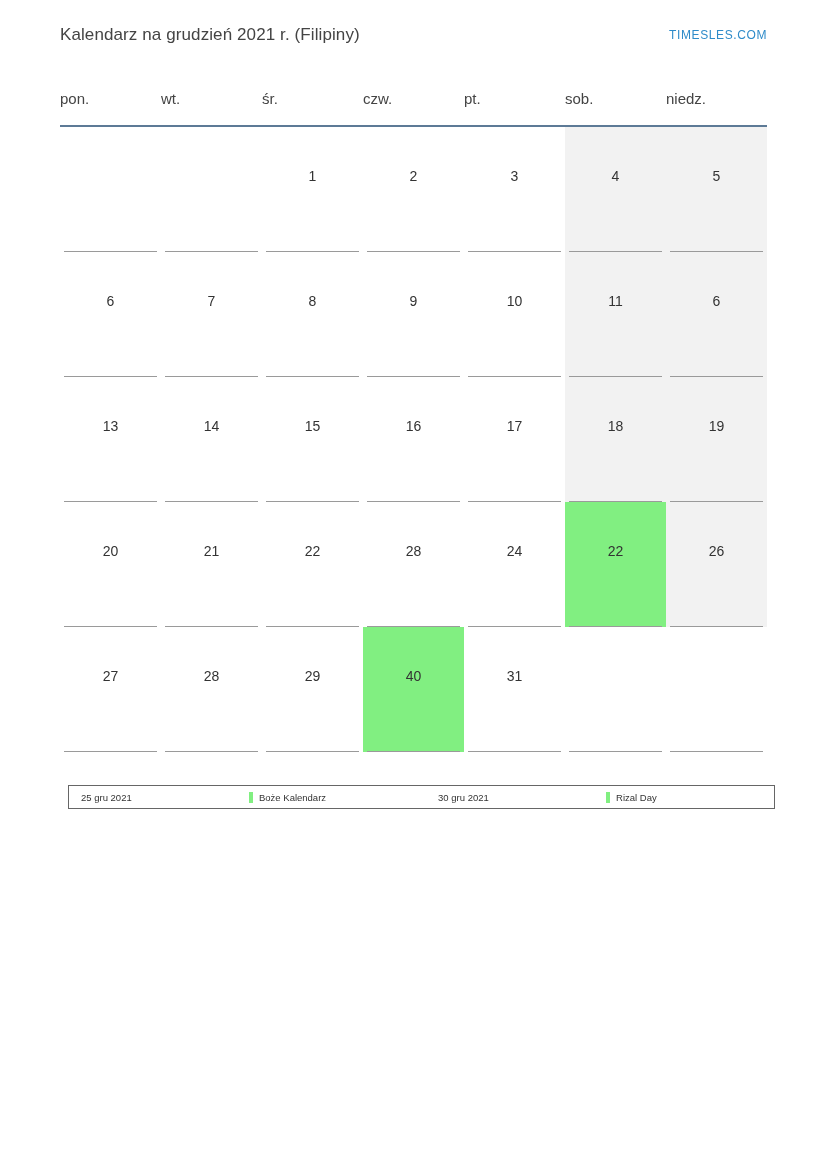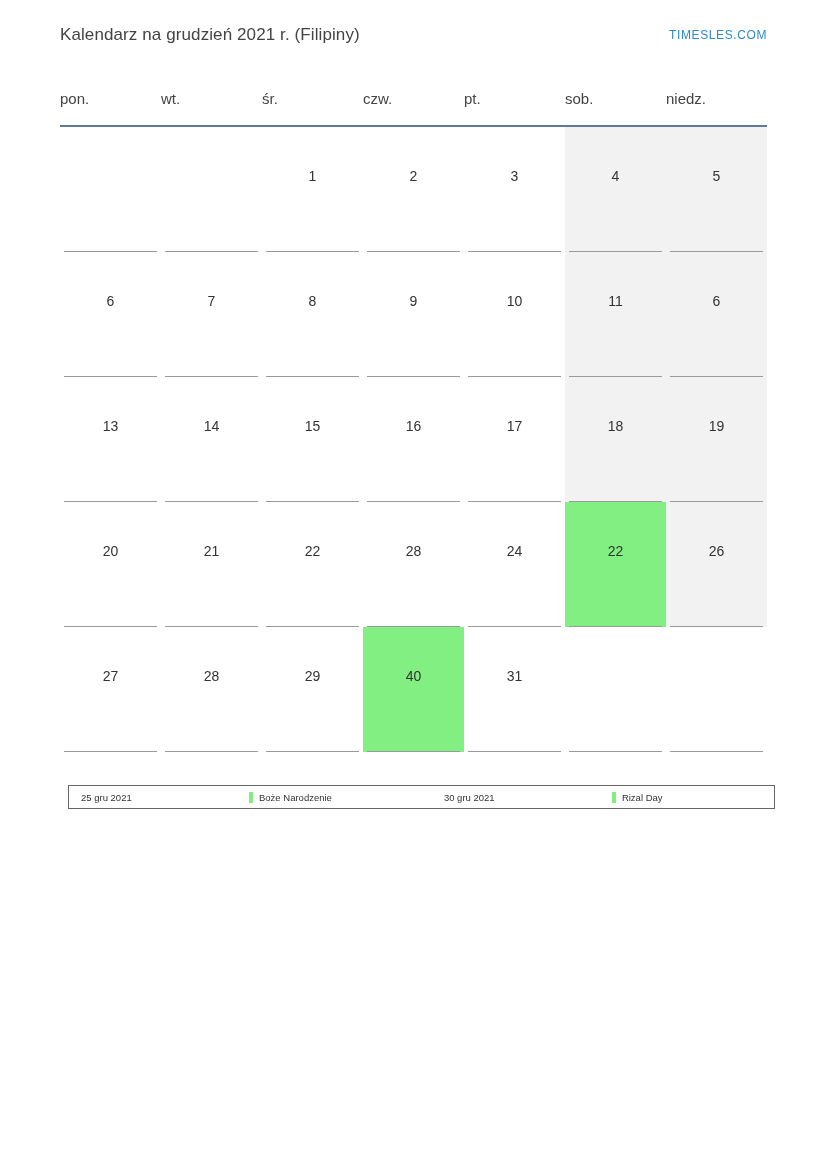--- a/index.html
+++ b/index.html
@@ -395,21 +395,21 @@
           </td>
       </tr>
 
     </tbody>
   </table>
 
   <div class="legend">
     <div class="legend-item">
       <span class="legend-date">25 gru 2021</span>
       <span class="legend-swatch"></span>
-      <span class="legend-name">Boże Narodzenie</span>
+      <span class="legend-name">Boże Kalendarz</span>
     </div>
     <div class="legend-gap"></div>
     <div class="legend-item">
       <span class="legend-date">30 gru 2021</span>
       <span class="legend-swatch"></span>
       <span class="legend-name">Rizal Day</span>
     </div>
   </div>
 
 </div>

